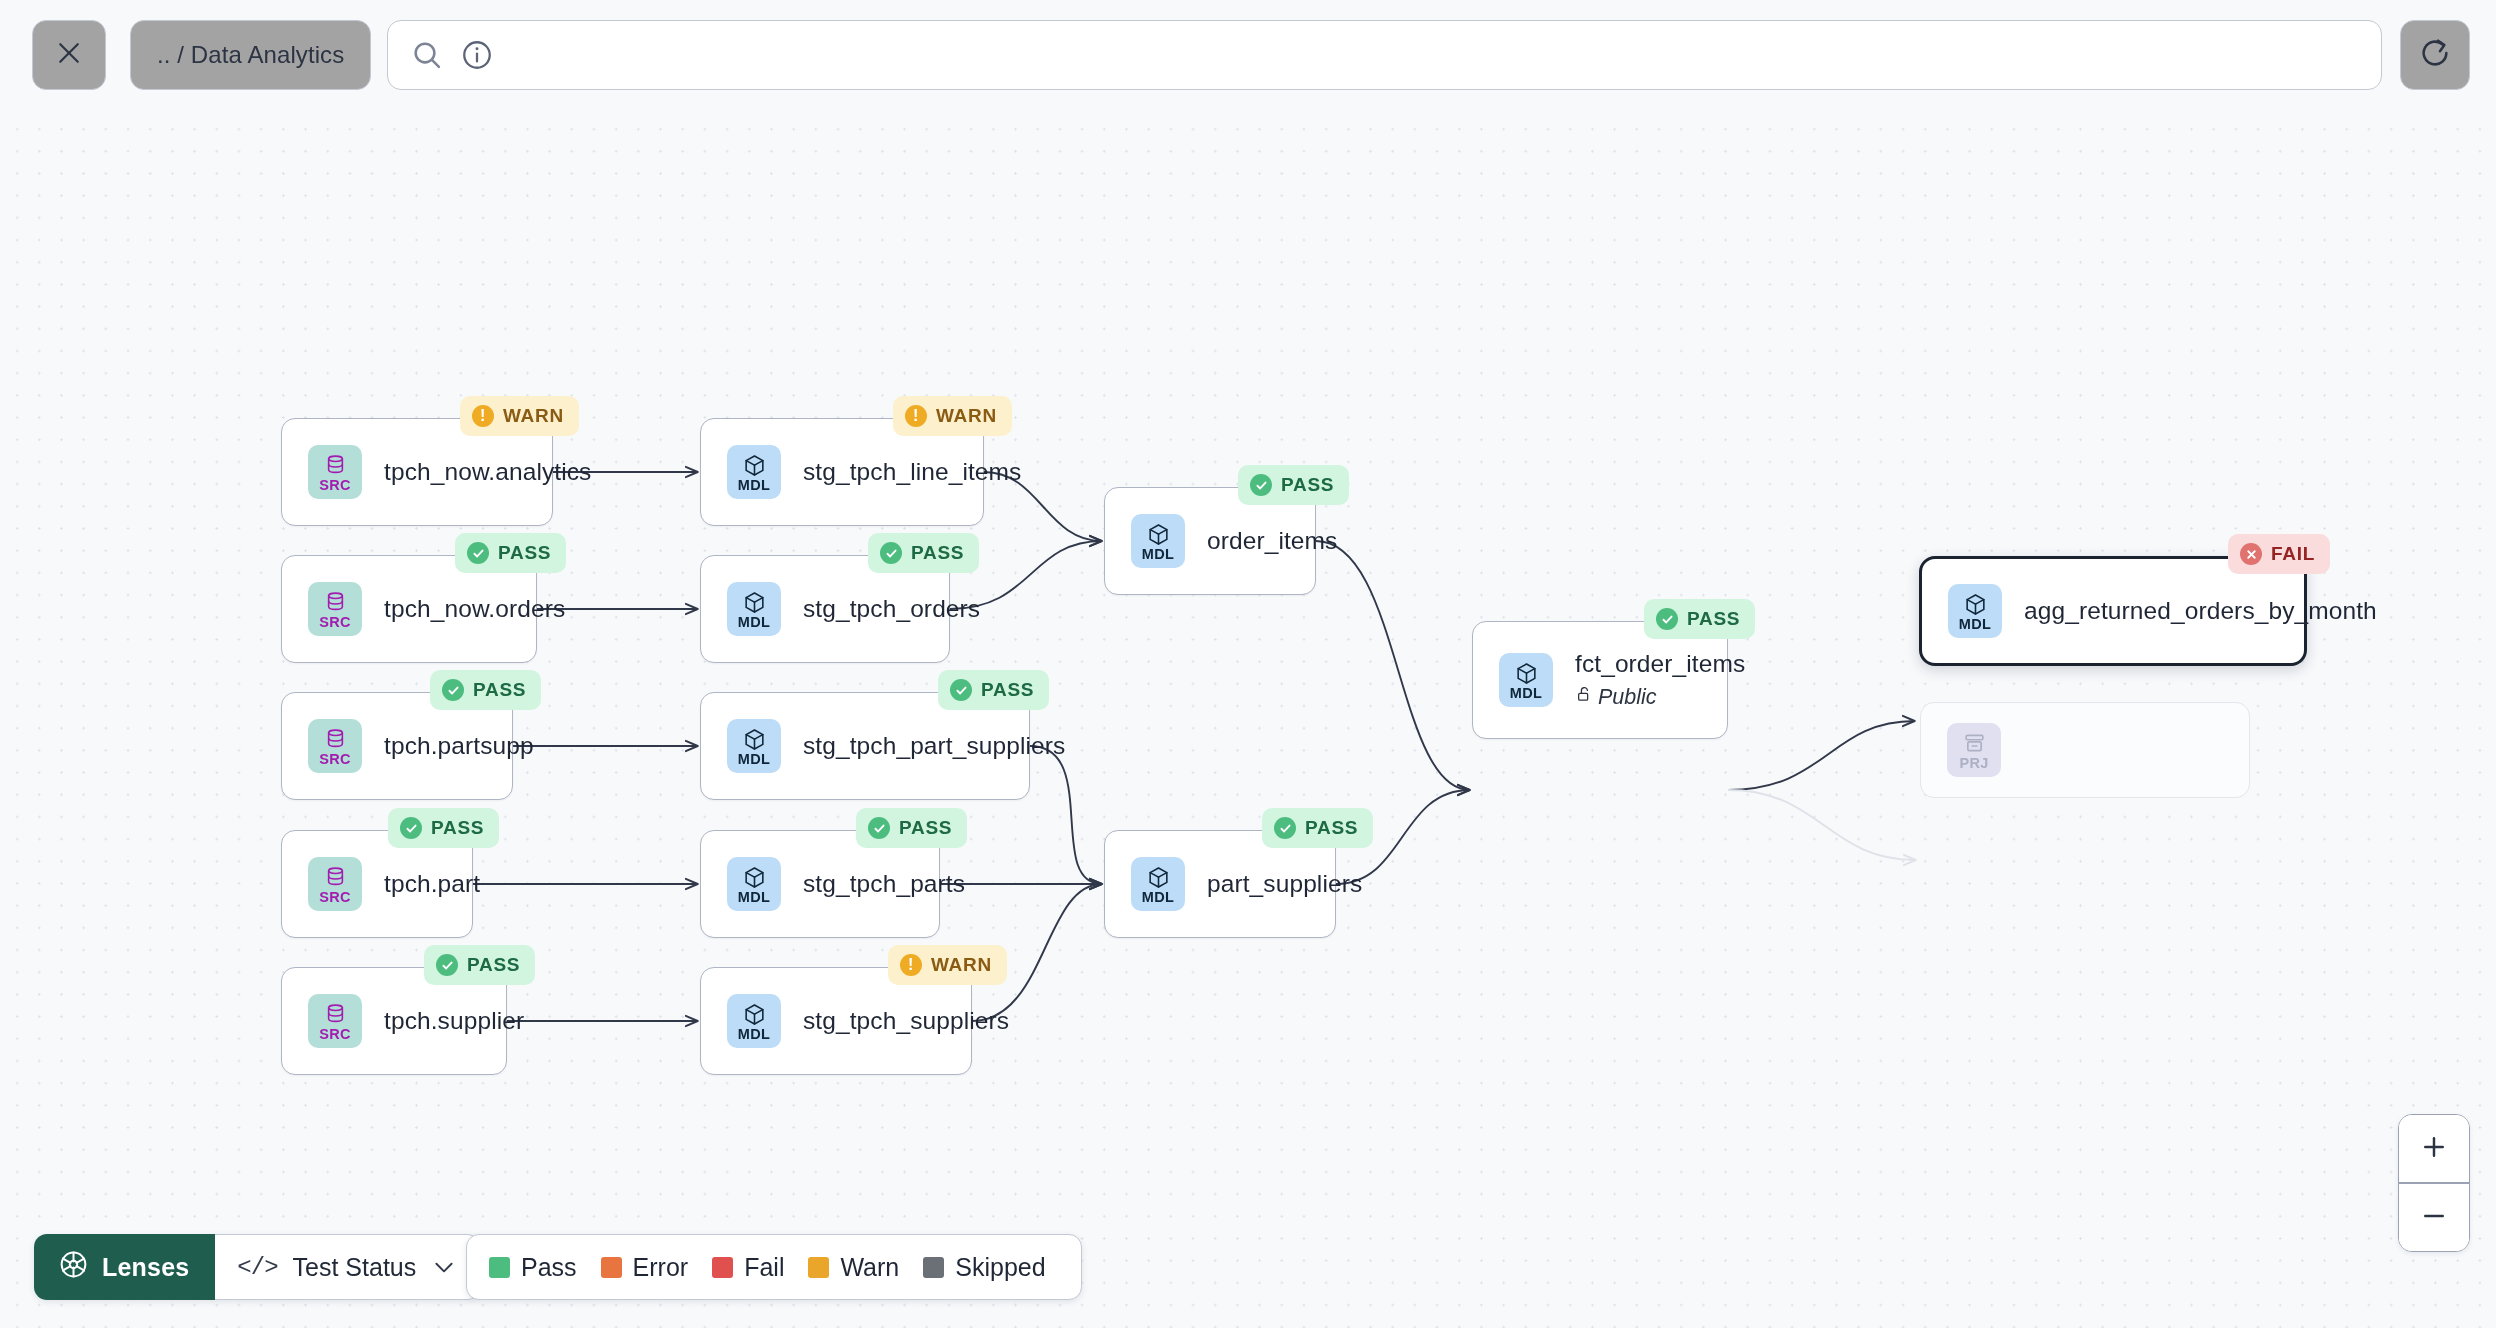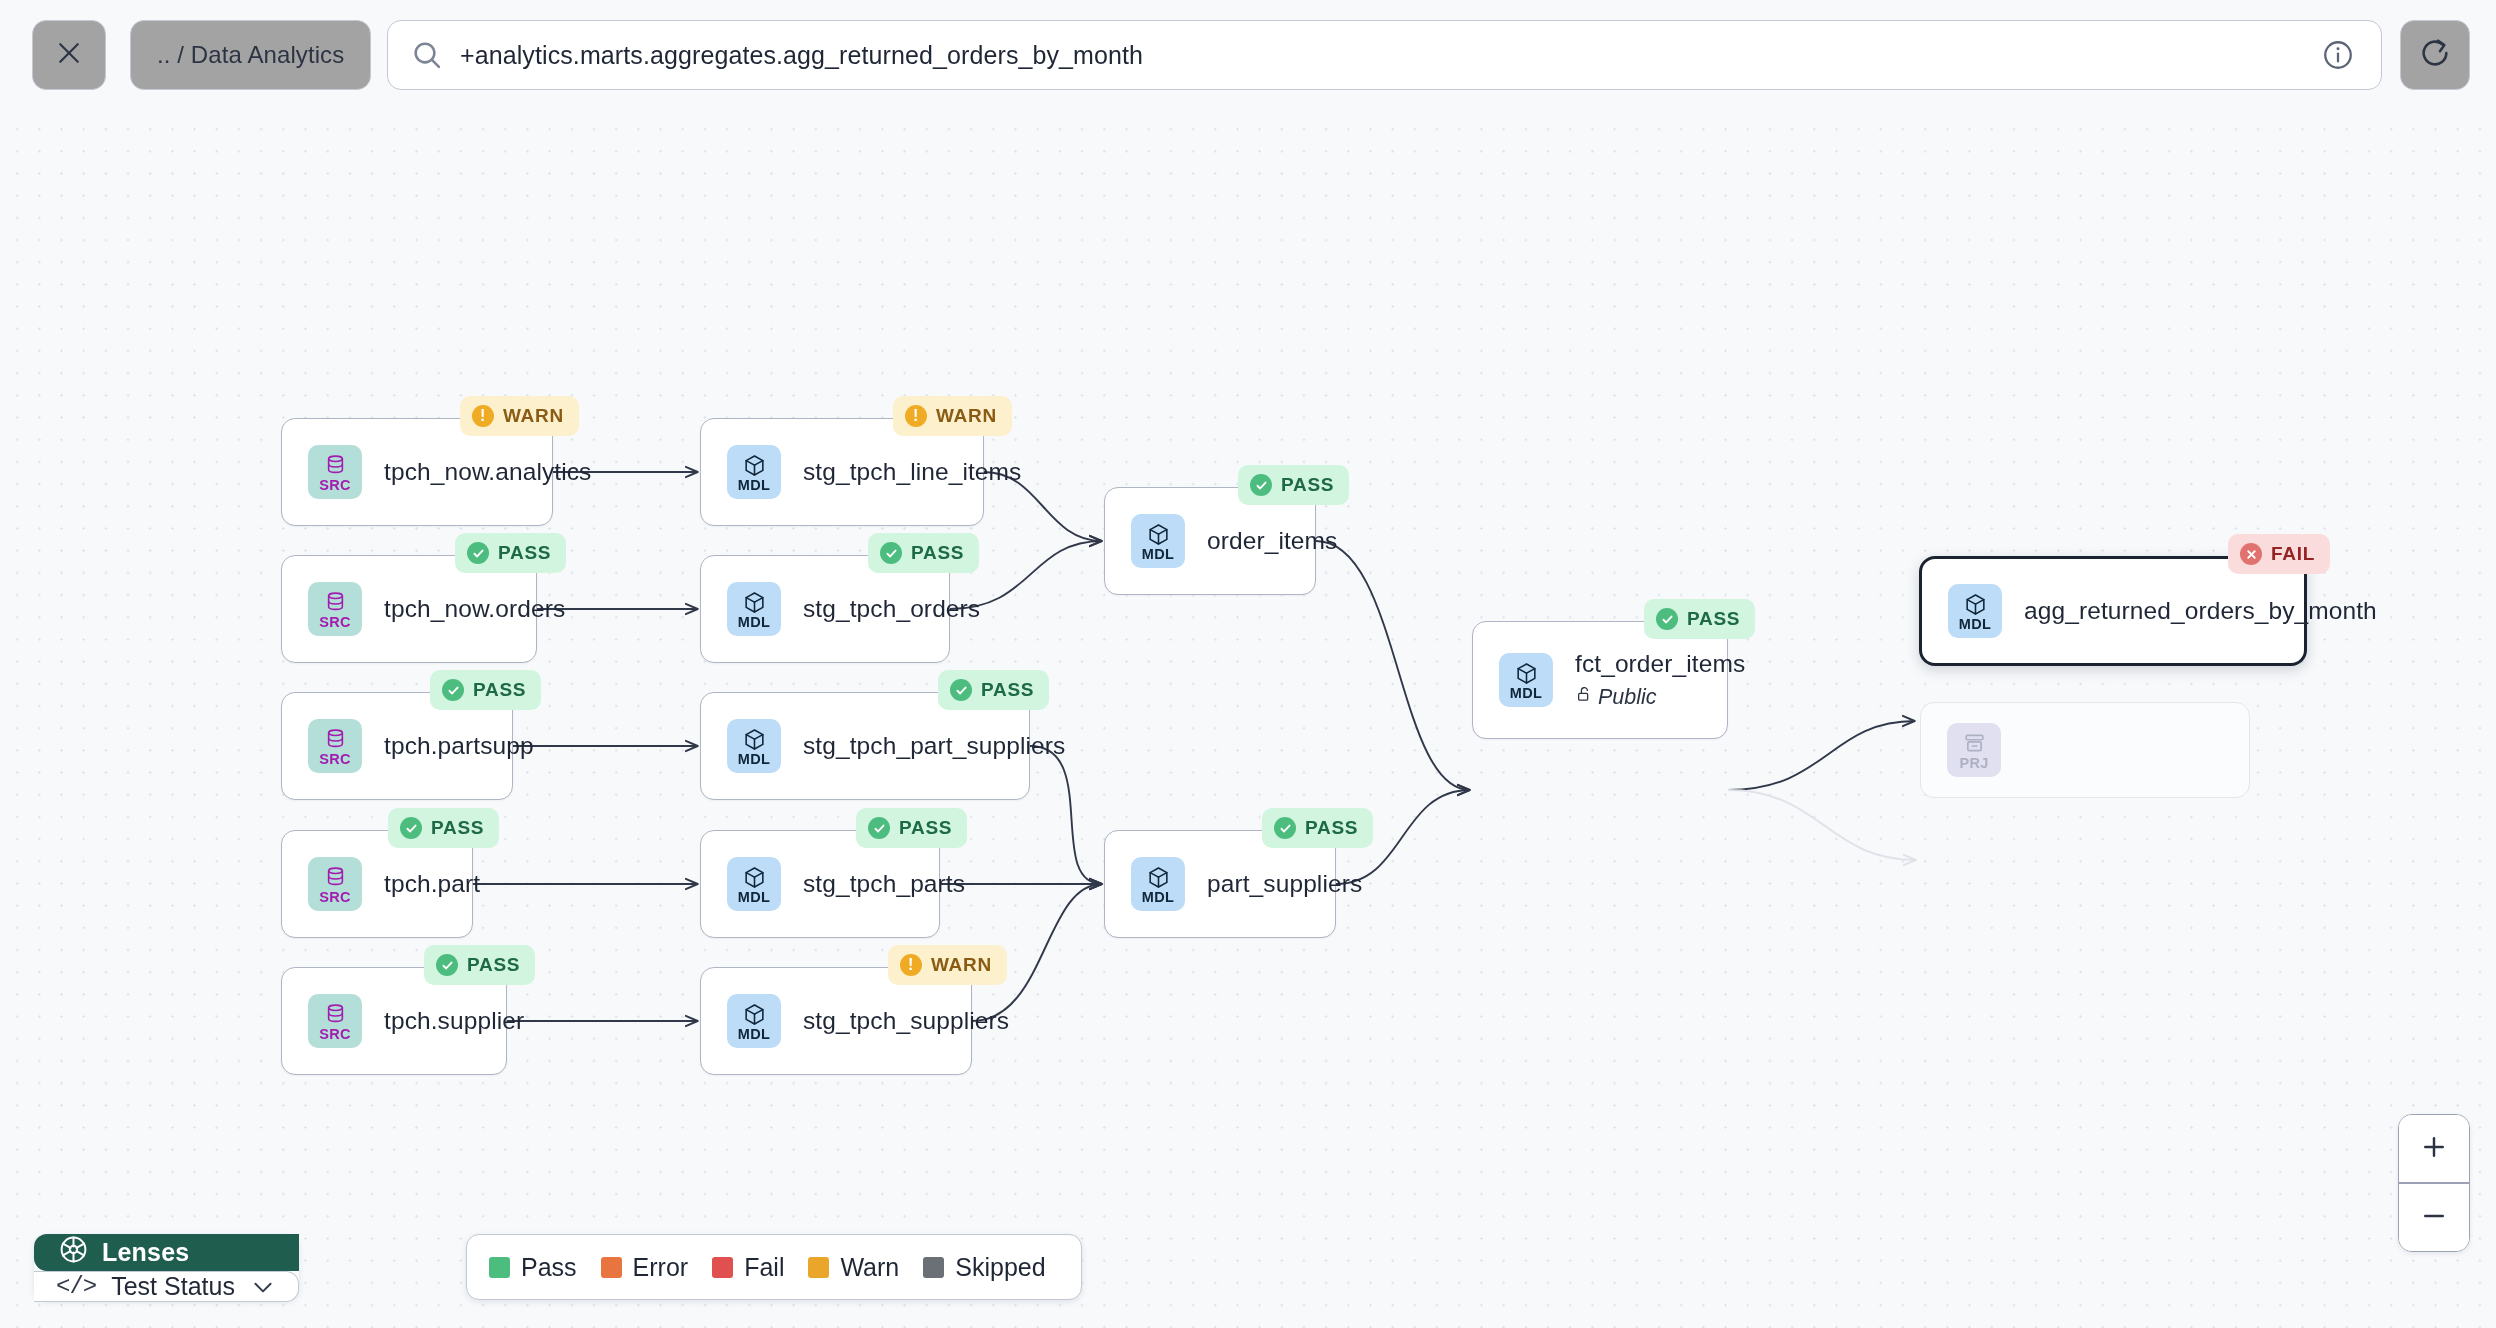--- a/index.html
+++ b/index.html
@@ -104,21 +104,20 @@
   .badge.warn .dot{background:#eeab23;color:#fff;font-size:16px;font-weight:800;line-height:1;}
   .badge.fail{background:#fadcdc;color:#962323;}
   .badge.fail .dot{background:#e0726f;color:#fff;}
 
   
   .bottombar{position:absolute;left:0;bottom:0;width:2496px;height:120px;z-index:30;pointer-events:none;}
   .bb-group{
     position:absolute;left:34px;bottom:28px;height:66px;display:flex;
     border-radius:13px;pointer-events:auto;
     box-shadow:0 2px 6px rgba(30,40,60,.10);
-    flex-direction:column;
   }
   .lenses{
     display:flex;align-items:center;gap:13px;
     background:#1f5e4e;color:#ffffff;
     border-radius:13px 0 0 13px;padding:0 26px 0 24px;
     font-size:25px;font-weight:700;letter-spacing:.2px;
   }
   .lenses svg{width:31px;height:31px;}
   .teststatus{
     display:flex;align-items:center;gap:15px;
@@ -172,21 +171,20 @@
       <span>.. / Data Analytics</span>
     </div>
 
     <div class="searchbar">
       <span class="search-ico">
         <svg viewBox="0 0 24 24" fill="none" stroke="currentColor" stroke-width="1.8" stroke-linecap="round">
           <circle cx="10.6" cy="10.6" r="6.6"></circle>
             <line x1="15.5" y1="15.5" x2="20.4" y2="20.4"></line>
         </svg>
       </span>
-      <span class="search-text">+analytics.marts.aggregates.agg_returned_orders_by_month</span>
       <span class="info-ico">
         <svg viewBox="0 0 24 24" fill="none" stroke="currentColor" stroke-width="1.6" stroke-linecap="round">
           <circle cx="12" cy="12" r="9"></circle>
             <line x1="12" y1="11" x2="12" y2="16.5"></line>
             <circle cx="12" cy="7.6" r="1.05" fill="currentColor" stroke="none"></circle>
         </svg>
       </span>
     </div>
 
     <div class="tb-btn refresh-btn">

